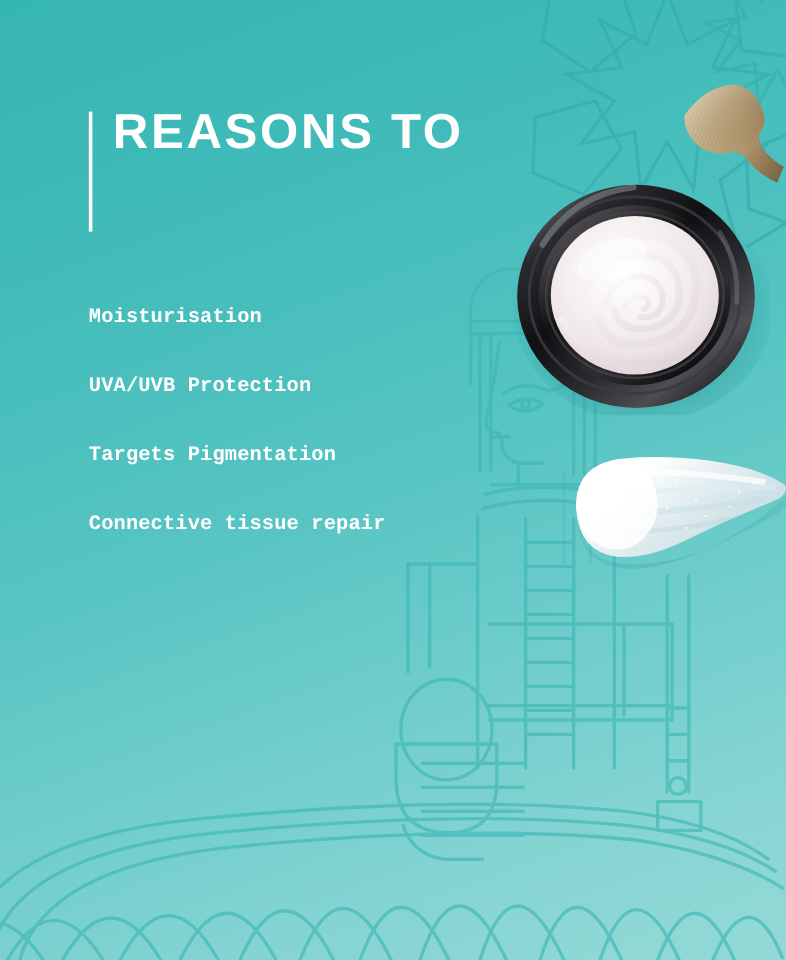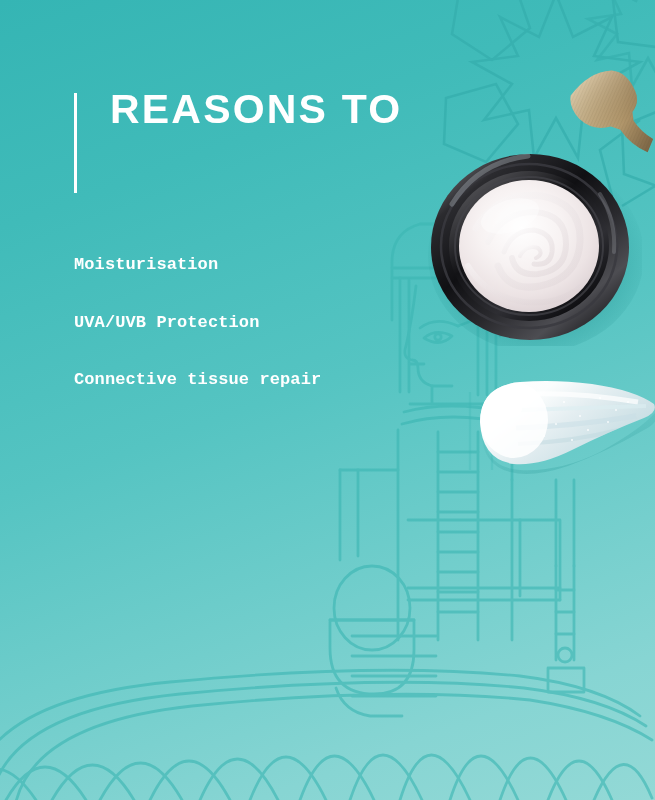--- a/index.html
+++ b/index.html
@@ -82,21 +82,21 @@
     left: 0;
     top: 0;
     width: 420px;
     height: 100%;
   }
 
   .title-block {
     position: absolute;
     left: 74px;
     top: 86px;
-    padding-left: 36px;
+    padding-left: 20px;
   }
   .title-rule {
     position: absolute;
     left: 0;
     top: 7px;
     width: 3px;
     height: 100px;
     background: #ffffff;
   }
   .title-line1 {
@@ -432,18 +432,19 @@
   <div class="content">
 
     <div class="title-block">
       <span class="title-rule"></span>
       <div class="title-line1">REASONS TO</div>
     </div>
 
     <ul class="benefit-list">
       <li class="benefit-item">Moisturisation</li>
       <li class="benefit-item">UVA/UVB Protection</li>
+      <li class="benefit-item">Targets Pigmentation</li>
       <li class="benefit-item">Connective tissue repair</li>
     </ul>
 
   </div>
 
 </div>
 
 </body></html>

